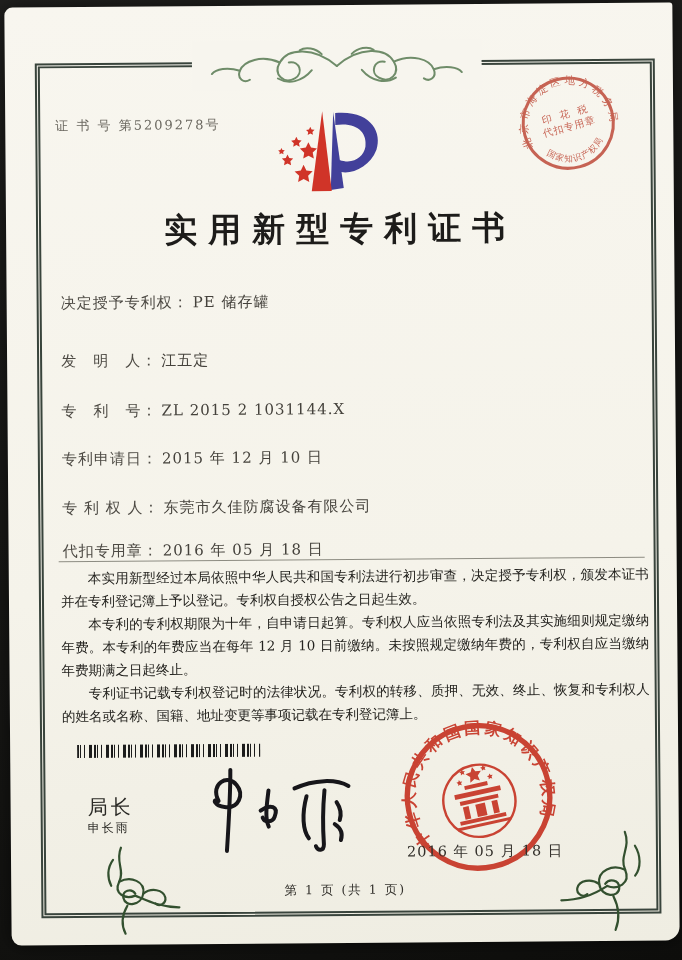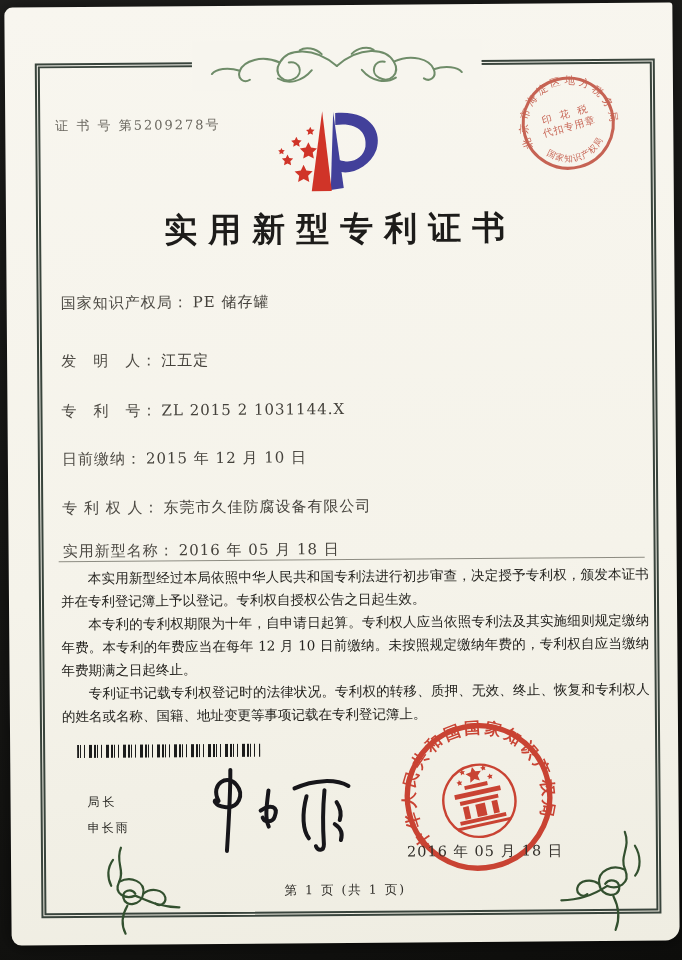--- a/index.html
+++ b/index.html
@@ -33,21 +33,21 @@
   .body-text{
     position:absolute;left:52px;top:560px;width:588px;
     font-size:13.5px;line-height:23px;color:#24231f;text-align:justify;
   }
   .body-text p{margin:0;text-indent:2em;}
   .barcode{
     position:absolute;left:67px;top:738px;width:183px;height:13px;
     background:
       repeating-linear-gradient(90deg,#1c1c1c 0 2px,transparent 2px 3px,#1c1c1c 3px 4px,transparent 4px 7px,#1c1c1c 7px 8px,transparent 8px 12px,#1c1c1c 12px 15px,transparent 15px 17px);
   }
-  .director-title{position:absolute;left:77px;top:787px;font-size:12px;color:#2a2925;letter-spacing:3px;}
+  .director-title{position:absolute;left:77px;top:787px;font-size:20px;color:#2a2925;letter-spacing:3px;}
   .director-name{position:absolute;left:77px;top:813px;font-size:12px;color:#2a2925;letter-spacing:2px;}
   .signature{position:absolute;left:180px;top:757px;}
   .seal{position:absolute;left:390px;top:715px;opacity:.95;}
   .seal-date{position:absolute;left:396px;top:838px;font-size:14.5px;color:#33302b;letter-spacing:1px;z-index:6;}
   .footer{position:absolute;left:0;right:0;top:877px;text-align:center;font-size:12.5px;color:#35332e;letter-spacing:2px;}
   .tax-stamp{position:absolute;left:511px;top:68px;transform:rotate(-15deg);opacity:.88;z-index:4;}
   .ornament-top{position:absolute;left:187px;top:35px;}
   .ornament-bl{position:absolute;left:80px;top:835px;}
   .ornament-br{position:absolute;left:544px;top:827px;}
   .logo{position:absolute;left:270px;top:98px;}
@@ -109,36 +109,36 @@
         <textPath href="#taxBottom" startOffset="50%" text-anchor="middle">国家知识产权局</textPath>
       </text>
       <text x="60" y="53" text-anchor="middle" font-size="11.5" letter-spacing="3">印 花 税</text>
       <text x="60" y="68" text-anchor="middle" font-size="11.5" letter-spacing="1">代扣专用章</text>
     </g>
   </svg>
 
   <div class="title">实用新型专利证书</div>
 
   <div class="field" style="top:287px">
-    <span>国家知识产权局：</span><span class="val">PE 储存罐</span>
+    <span>决定授予专利权：</span><span class="val">PE 储存罐</span>
   </div>
   <div class="field" style="top:345px">
     <span>发　明　人：</span><span class="val">江五定</span>
   </div>
   <div class="field" style="top:395px">
     <span>专　利　号：</span><span class="val">ZL 2015 2 1031144.X</span>
   </div>
   <div class="field" style="top:443px">
-    <span>日前缴纳：</span><span class="val">2015 年 12 月 10 日</span>
+    <span>专利申请日：</span><span class="val">2015 年 12 月 10 日</span>
   </div>
   <div class="field" style="top:492px">
     <span>专 利 权 人：</span><span class="val">东莞市久佳防腐设备有限公司</span>
   </div>
   <div class="field" style="top:535px">
-    <span>实用新型名称：</span><span class="val">2016 年 05 月 18 日</span>
+    <span>代扣专用章：</span><span class="val">2016 年 05 月 18 日</span>
   </div>
 
   <div class="divider"></div>
 
   <div class="body-text">
     <p>本实用新型经过本局依照中华人民共和国专利法进行初步审查，决定授予专利权，颁发本证书并在专利登记簿上予以登记。专利权自授权公告之日起生效。</p>
     <p>本专利的专利权期限为十年，自申请日起算。专利权人应当依照专利法及其实施细则规定缴纳年费。本专利的年费应当在每年 12 月 10 日前缴纳。未按照规定缴纳年费的，专利权自应当缴纳年费期满之日起终止。</p>
     <p>专利证书记载专利权登记时的法律状况。专利权的转移、质押、无效、终止、恢复和专利权人的姓名或名称、国籍、地址变更等事项记载在专利登记簿上。</p>
   </div>
 

